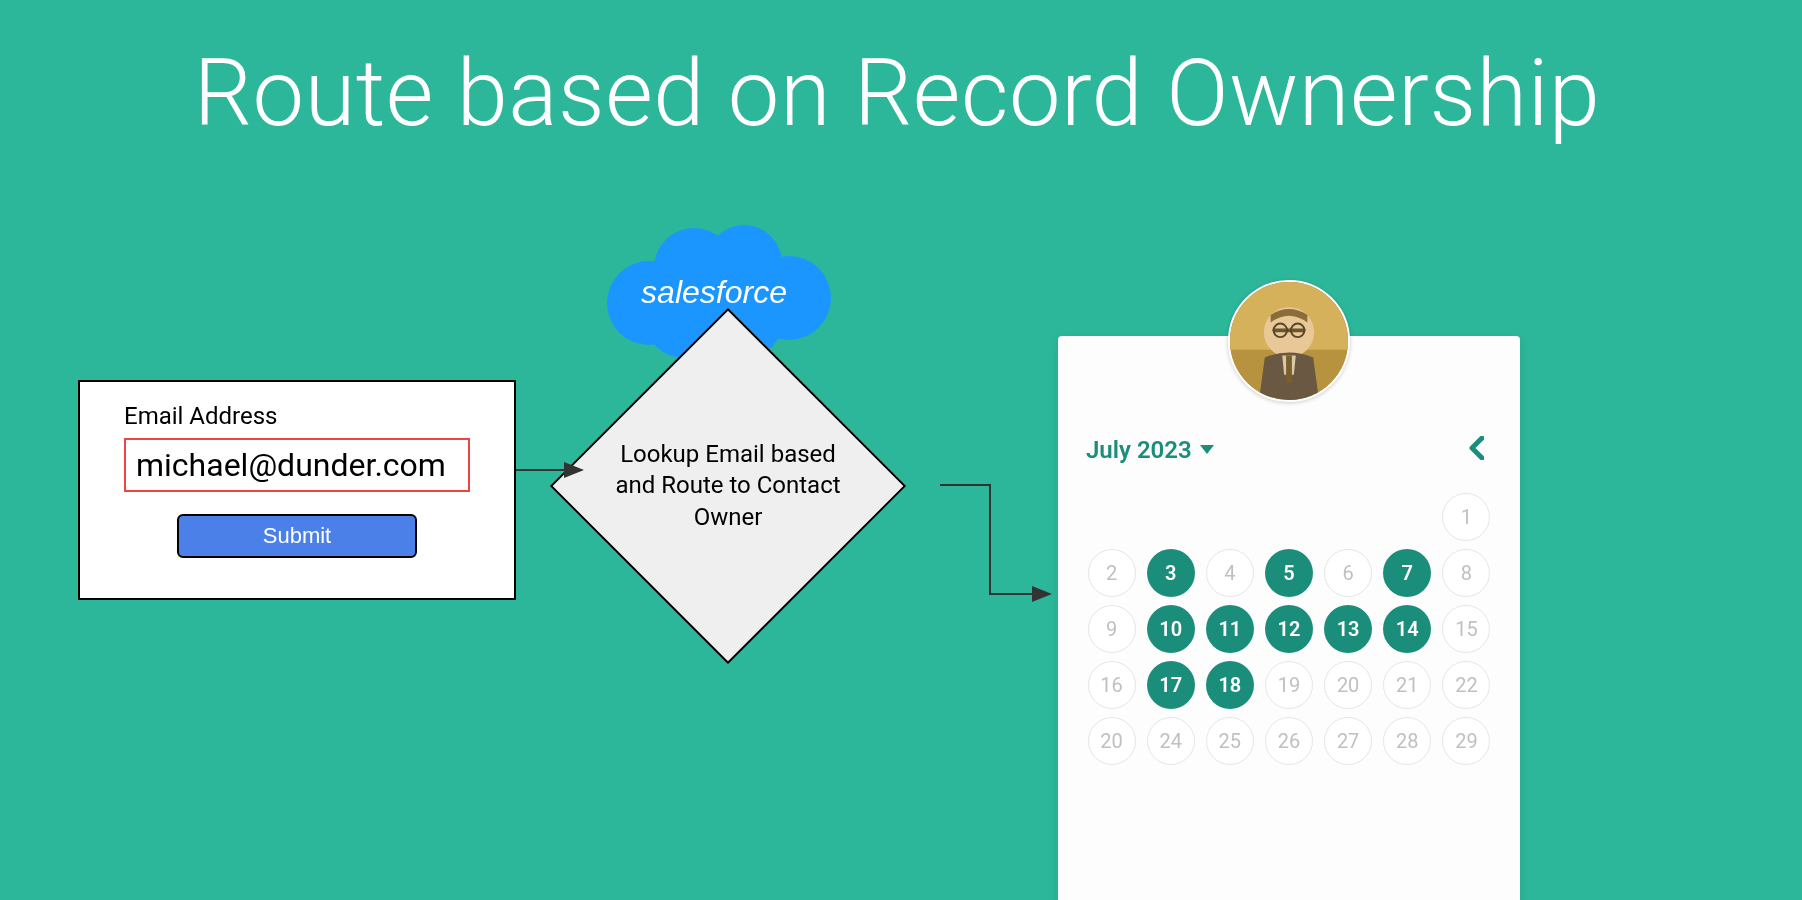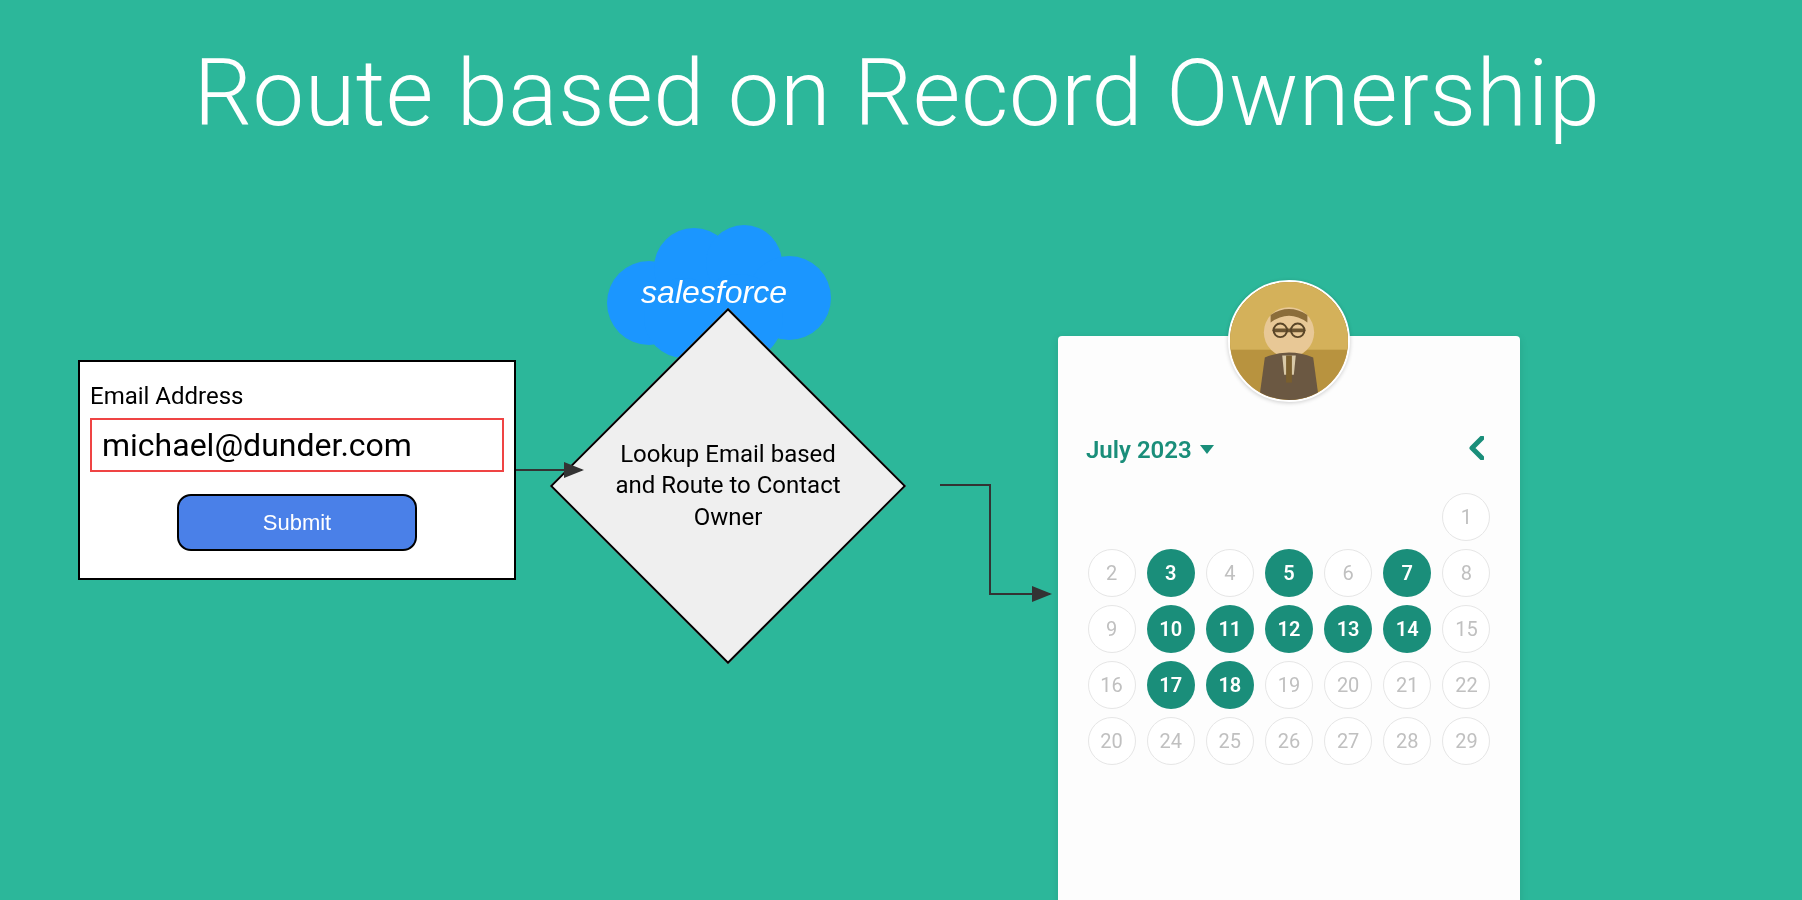--- a/index.html
+++ b/index.html
@@ -20,48 +20,48 @@
     color: #ffffff;
     font-size: 92px;
     font-weight: 300;
     letter-spacing: 0.5px;
   }
 
   
   .form-card {
     position: absolute;
     left: 78px;
-    top: 360px;
+    top: 380px;
     width: 438px;
     height: 220px;
     background: #ffffff;
     border: 2px solid #000000;
-    padding: 20px 10px;
+    padding: 20px 44px;
   }
   .form-label {
     font-size: 24px;
     color: #000000;
     margin-bottom: 8px;
   }
   .email-input {
     width: 100%;
     font-size: 32px;
     padding: 6px 10px;
     border: 2px solid #ef4444;
     outline: none;
     font-family: inherit;
   }
   .submit-btn {
     display: block;
     margin: 22px auto 0 auto;
     width: 240px;
-    height: 57px;
+    height: 44px;
     background: #4a80e8;
     border: 2px solid #000000;
-    border-radius: 14px;
+    border-radius: 6px;
     color: #ffffff;
     font-size: 22px;
     cursor: pointer;
   }
 
   
   .sf-cloud {
     position: absolute;
     left: 594px;
     top: 208px;

